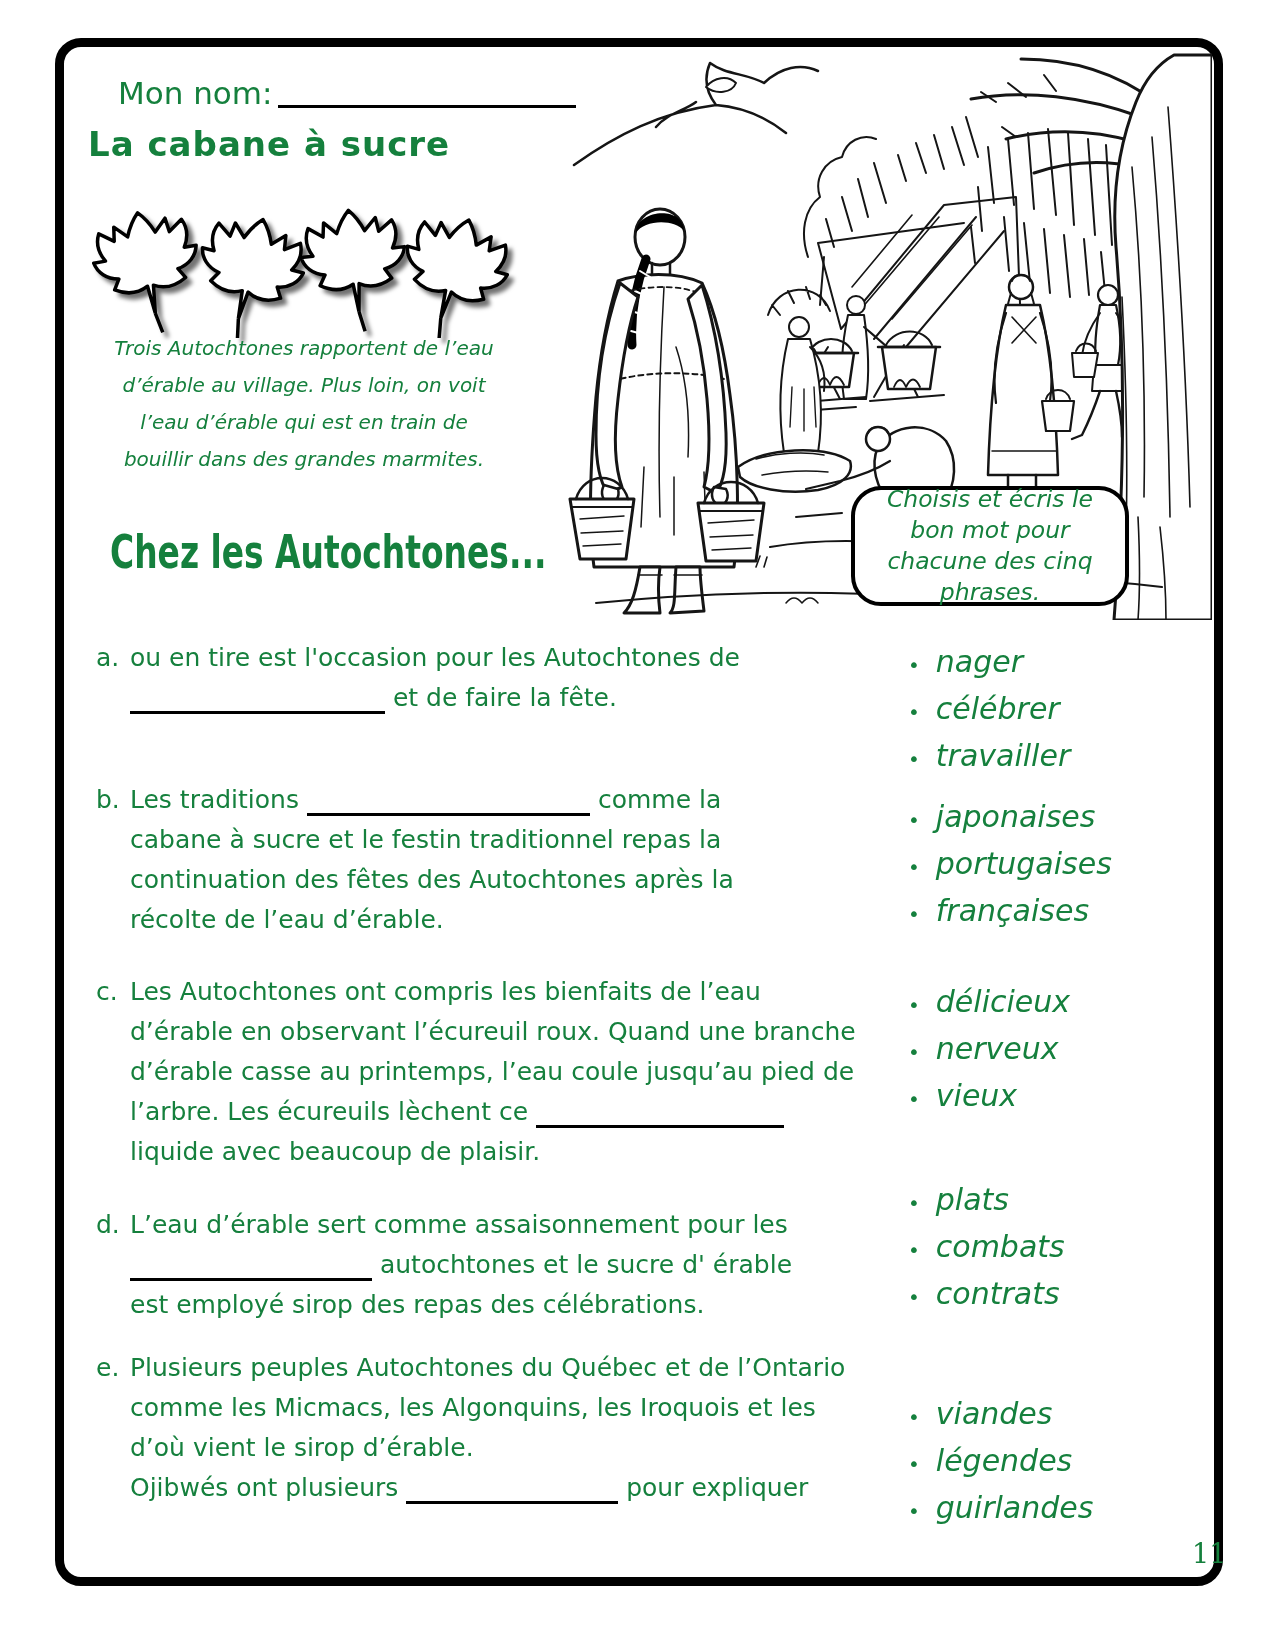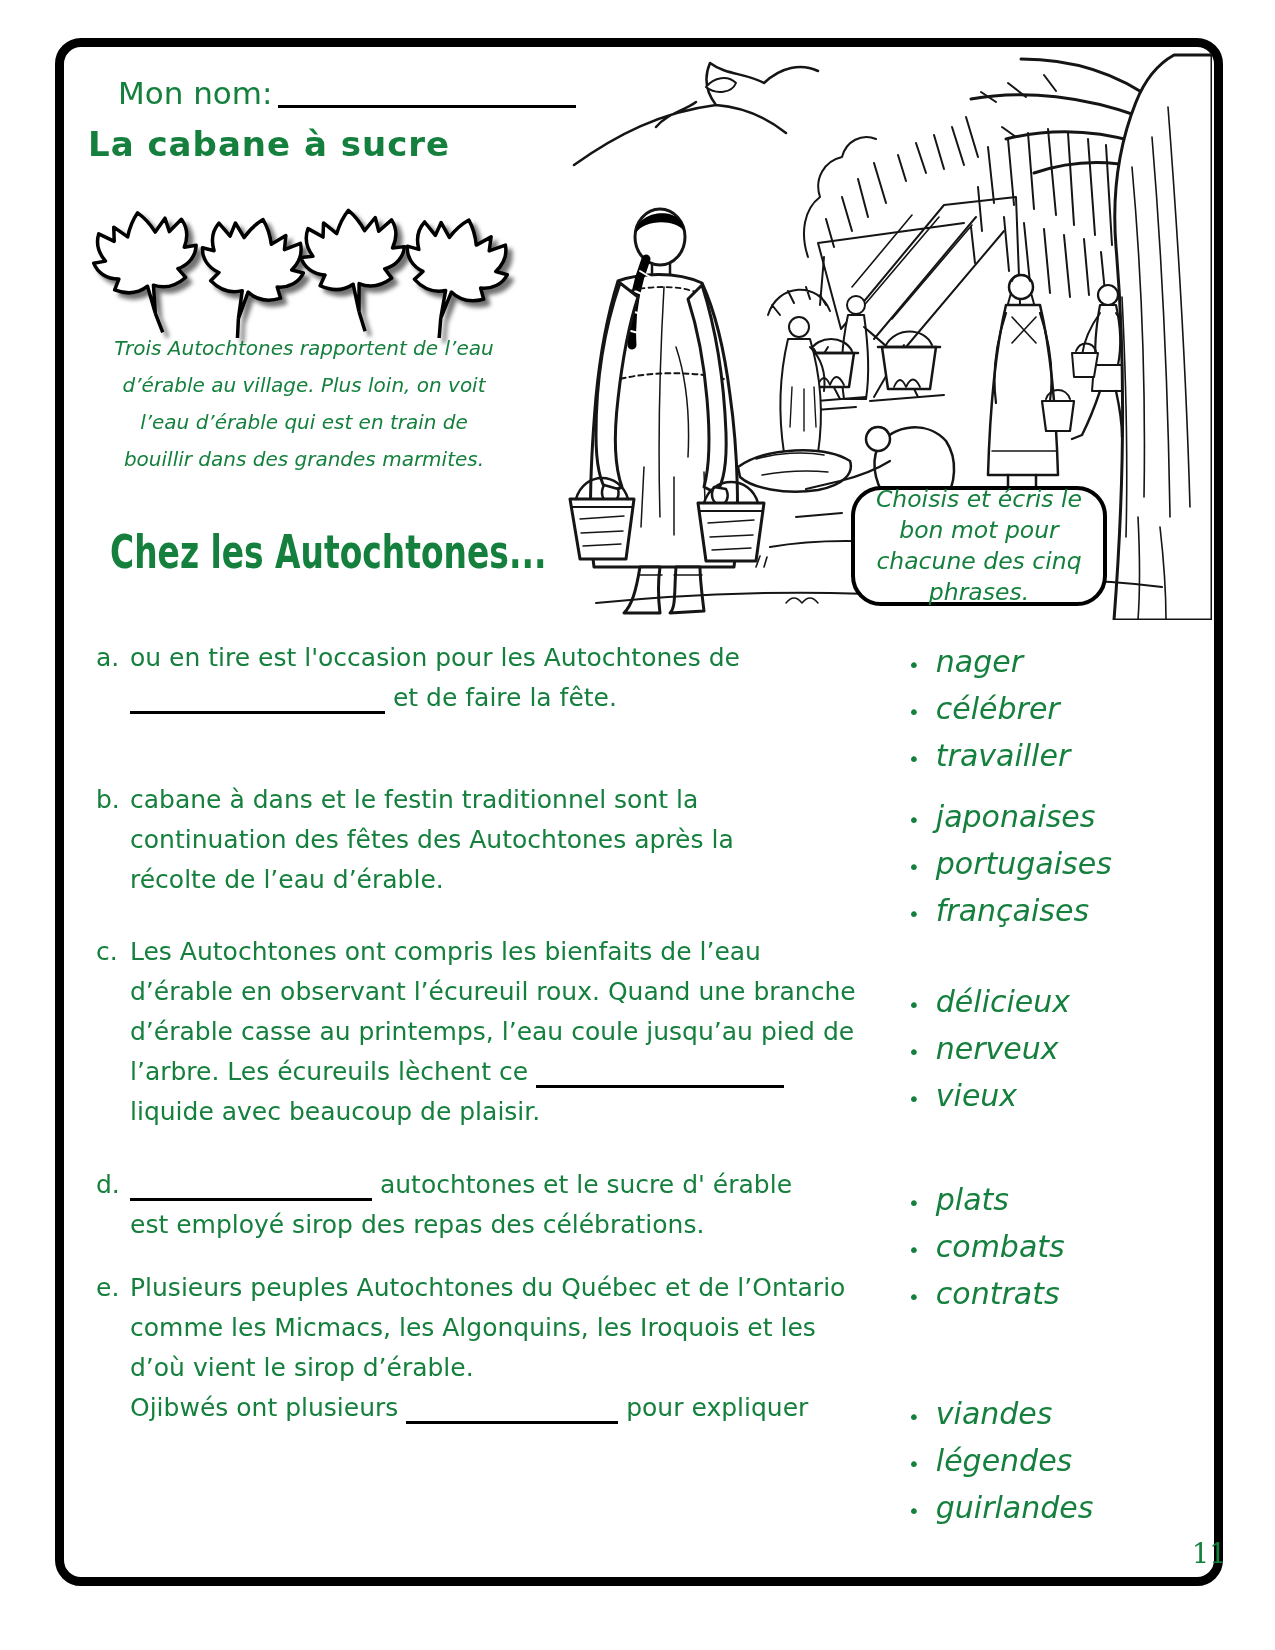--- a/index.html
+++ b/index.html
@@ -22,21 +22,21 @@
   .leaves svg { filter: drop-shadow(5px 5px 2px rgba(0,0,0,0.55)); }
 
   .intro { left:106px; top:330px; width:396px; font-size:20px; font-style:italic; line-height:37px; text-align:center; }
 
   .heading { left:110px; top:524px; font-size:47px; font-weight:bold; white-space:nowrap;
              transform:scaleX(0.70); transform-origin:left center; letter-spacing:0; }
 
   .illustration { left:556px; top:47px; width:656px; height:573px; z-index:1; }
 
   .bubble {
-    left:851px; top:486px; width:256px; height:120px; background:#fff;
+    left:851px; top:486px; width:278px; height:120px; background:#fff;
     border:4px solid #000; border-radius:30px; box-sizing:border-box;
     display:flex; align-items:center; justify-content:center; text-align:center;
     font-style:italic; font-size:23.5px; line-height:31px; padding:6px 12px; z-index:5;
   }
 
   .questions { left:96px; top:638px; width:795px; font-size:25px; z-index:2; }
   .question { display:flex; }
   .q-letter { width:34px; flex:none; line-height:40px; }
   .q-body { flex:1; }
   .qline { line-height:40px; white-space:nowrap; }
@@ -192,40 +192,42 @@
       <span class="q-letter">a.</span>
       <div class="q-body">
         <div class="qline"><span>ou en tire est l'occasion pour les Autochtones de</span></div>
         <div class="qline"><span class="blank" style="width:255px"></span> <span>et de faire la fête.</span></div>
       </div>
     </div>
 
     <div class="question mb-b">
       <span class="q-letter">b.</span>
       <div class="q-body">
-        <div class="qline"><span>cabane à dans et le festin traditionnel sont la</span></div>
+        <div class="qline"><span>Les traditions</span> <span class="blank" style="width:283px"></span> <span>comme la</span></div>
+        <div class="qline"><span>cabane à sucre et le festin traditionnel repas la</span></div>
         <div class="qline"><span>continuation des fêtes des Autochtones après la</span></div>
         <div class="qline"><span>récolte de l’eau d’érable.</span></div>
       </div>
     </div>
 
     <div class="question mb-c">
       <span class="q-letter">c.</span>
       <div class="q-body">
         <div class="qline"><span>Les Autochtones ont compris les bienfaits de l’eau</span></div>
         <div class="qline"><span>d’érable en observant l’écureuil roux. Quand une branche</span></div>
         <div class="qline"><span>d’érable casse au printemps, l’eau coule jusqu’au pied de</span></div>
         <div class="qline"><span>l’arbre. Les écureuils lèchent ce</span> <span class="blank" style="width:248px"></span></div>
         <div class="qline"><span>liquide avec beaucoup de plaisir.</span></div>
       </div>
     </div>
 
     <div class="question mb-d">
       <span class="q-letter">d.</span>
       <div class="q-body">
+        <div class="qline"><span>L’eau d’érable sert comme assaisonnement pour les</span></div>
         <div class="qline"><span class="blank" style="width:242px"></span> <span>autochtones et le sucre d' érable</span></div>
         <div class="qline"><span>est employé sirop des repas des célébrations.</span></div>
       </div>
     </div>
 
     <div class="question">
       <span class="q-letter">e.</span>
       <div class="q-body">
         <div class="qline"><span>Plusieurs peuples Autochtones du Québec et de l’Ontario</span></div>
         <div class="qline"><span>comme les Micmacs, les Algonquins, les Iroquois et les</span></div>

